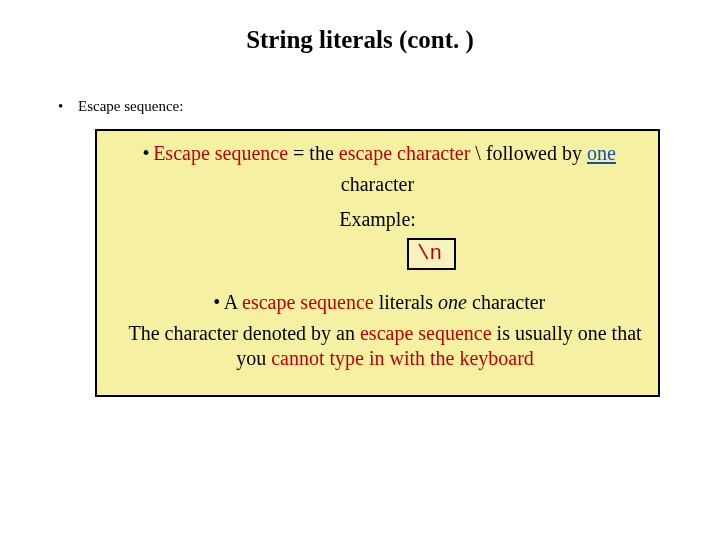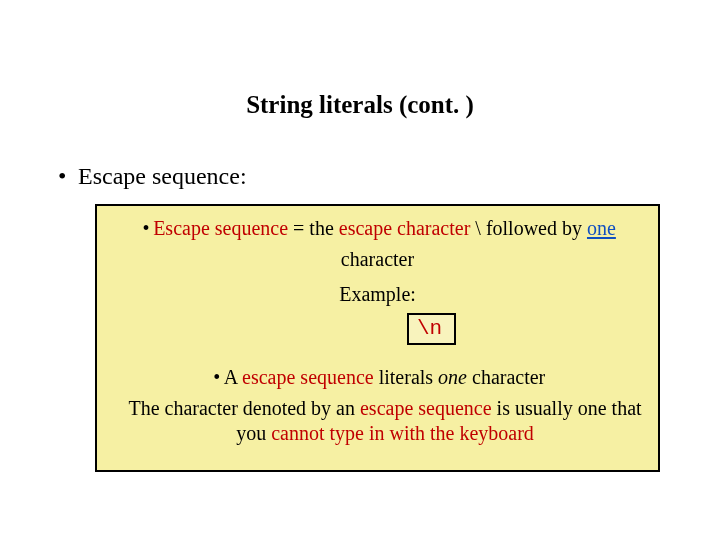--- a/index.html
+++ b/index.html
@@ -8,25 +8,25 @@
     height: 540px;
     background: #fff;
     font-family: "Times New Roman", Times, serif;
     color: #000;
     overflow: hidden;
   }
   .title {
     text-align: center;
     font-weight: bold;
     font-size: 25px;
-    padding-top: 91px;
+    padding-top: 26px;
     padding-bottom: 22px;
   }
   .outer-bullet {
-    font-size: 24px;
+    font-size: 15px;
     padding-left: 78px;
     padding-top: 22px;
     padding-bottom: 14px;
   }
   .outer-bullet .dot {
     display: inline-block;
     width: 20px;
     margin-left: -20px;
   }
   .yellow-box {

